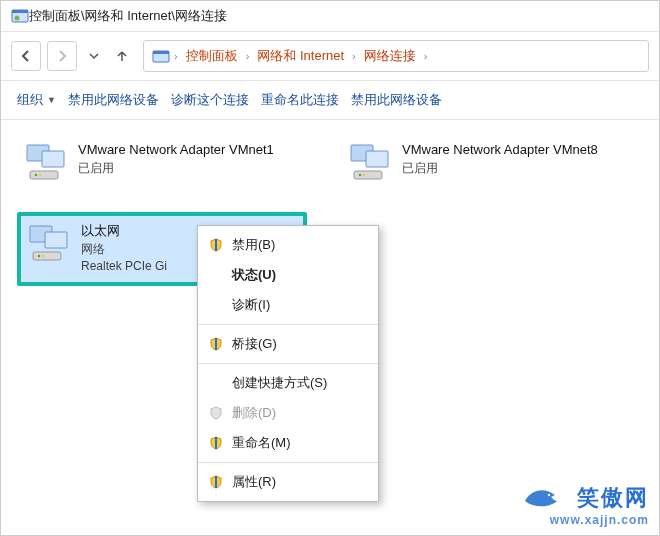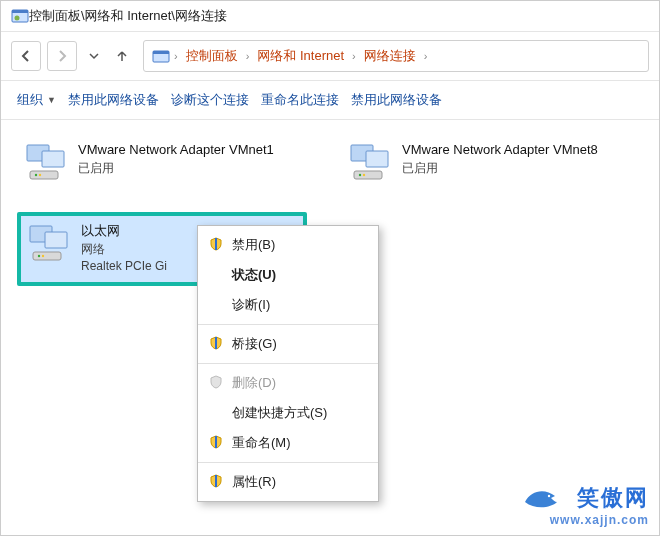--- a/index.html
+++ b/index.html
@@ -22,21 +22,21 @@
   
   .content{position:relative;padding:14px 16px;display:flex;flex-wrap:wrap;gap:20px 40px;align-content:flex-start}
   .adapter{display:flex;gap:10px;width:270px;padding:6px;border:1px solid transparent;border-radius:2px}
   .adapter.selected{background:#cfe6ff;border:4px solid #14b8a6}
   .icon-box{width:44px;height:44px;position:relative}
   .meta{display:flex;flex-direction:column;line-height:1.45}
   .meta .name{color:#111}
   .meta .sub{color:#404040;font-size:12px}
   
   .ctxmenu{position:absolute;left:196px;top:224px;width:180px;background:#fff;border:1px solid #bdbdbd;box-shadow:3px 3px 8px rgba(0,0,0,.25);padding:4px 0;z-index:10}
-  .ctxmenu .mi{display:flex;align-items:flex-start;gap:8px;padding:6px 14px 6px 10px;font-size:13px;color:#222}
+  .ctxmenu .mi{display:flex;align-items:center;gap:8px;padding:6px 14px 6px 10px;font-size:13px;color:#222}
   .ctxmenu .mi.bold{font-weight:600}
   .ctxmenu .mi.disabled{color:#9a9a9a}
   .ctxmenu .sep{height:1px;background:#e0e0e0;margin:4px 0}
   .ctxmenu .ic{width:16px;height:16px;display:flex;align-items:center;justify-content:center}
   
   .watermark{position:absolute;right:10px;bottom:8px;text-align:right;color:#2a6fd6;font-weight:600}
   .watermark .big{font-size:22px;letter-spacing:2px}
   .watermark .url{font-size:12px;color:#5a8edc;letter-spacing:1px}
   svg{display:block}
 </style>
@@ -180,32 +180,32 @@
     <div class="mi">
       <span class="ic">
         <svg width="14" height="14" viewBox="0 0 14 14">
             <path d="M7 1 L12 3 V7 C12 10 9.5 12.5 7 13 C4.5 12.5 2 10 2 7 V3 Z" fill="#f7c948" stroke="#c99700"></path>
             <path d="M7 1 V13" stroke="#2b6cd4" stroke-width="2"></path>
           </svg>
       </span>
       <span>桥接(G)</span>
     </div>
     <div class="sep"></div>
-    <div class="mi disabled">
-      <span class="ic">
-        <svg width="14" height="14" viewBox="0 0 14 14">
-            <path d="M7 1 L12 3 V7 C12 10 9.5 12.5 7 13 C4.5 12.5 2 10 2 7 V3 Z" fill="#e3e3e3" stroke="#bcbcbc"></path>
-          </svg>
-      </span>
-      <span>删除(D)</span>
-    </div>
     <div class="mi">
       <span class="ic"></span>
       <span>创建快捷方式(S)</span>
     </div>
+    <div class="mi disabled">
+      <span class="ic">
+        <svg width="14" height="14" viewBox="0 0 14 14">
+            <path d="M7 1 L12 3 V7 C12 10 9.5 12.5 7 13 C4.5 12.5 2 10 2 7 V3 Z" fill="#e3e3e3" stroke="#bcbcbc"></path>
+          </svg>
+      </span>
+      <span>删除(D)</span>
+    </div>
     <div class="mi">
       <span class="ic">
         <svg width="14" height="14" viewBox="0 0 14 14">
             <path d="M7 1 L12 3 V7 C12 10 9.5 12.5 7 13 C4.5 12.5 2 10 2 7 V3 Z" fill="#f7c948" stroke="#c99700"></path>
             <path d="M7 1 V13" stroke="#2b6cd4" stroke-width="2"></path>
           </svg>
       </span>
       <span>重命名(M)</span>
     </div>
     <div class="sep"></div>
@@ -214,21 +214,21 @@
         <svg width="14" height="14" viewBox="0 0 14 14">
             <path d="M7 1 L12 3 V7 C12 10 9.5 12.5 7 13 C4.5 12.5 2 10 2 7 V3 Z" fill="#f7c948" stroke="#c99700"></path>
             <path d="M7 1 V13" stroke="#2b6cd4" stroke-width="2"></path>
           </svg>
       </span>
       <span>属性(R)</span>
     </div>
   </div>
 
   <div class="watermark">
-    <div style="display:flex;align-items:center;gap:18px;justify-content:flex-end">
+    <div style="display:flex;gap:18px;justify-content:flex-end">
       <span>
         <svg width="36" height="28" viewBox="0 0 36 28">
           <path d="M2 18 C8 6 22 4 32 12 L28 14 C30 16 32 18 34 18 C28 24 12 26 2 18 Z" fill="#3b82d6"></path>
           <circle cx="26" cy="12" r="1.2" fill="#fff"></circle>
         </svg>
       </span>
       <span class="big">笑傲网</span>
     </div>
     <div class="url">www.xajjn.com</div>
   </div>

